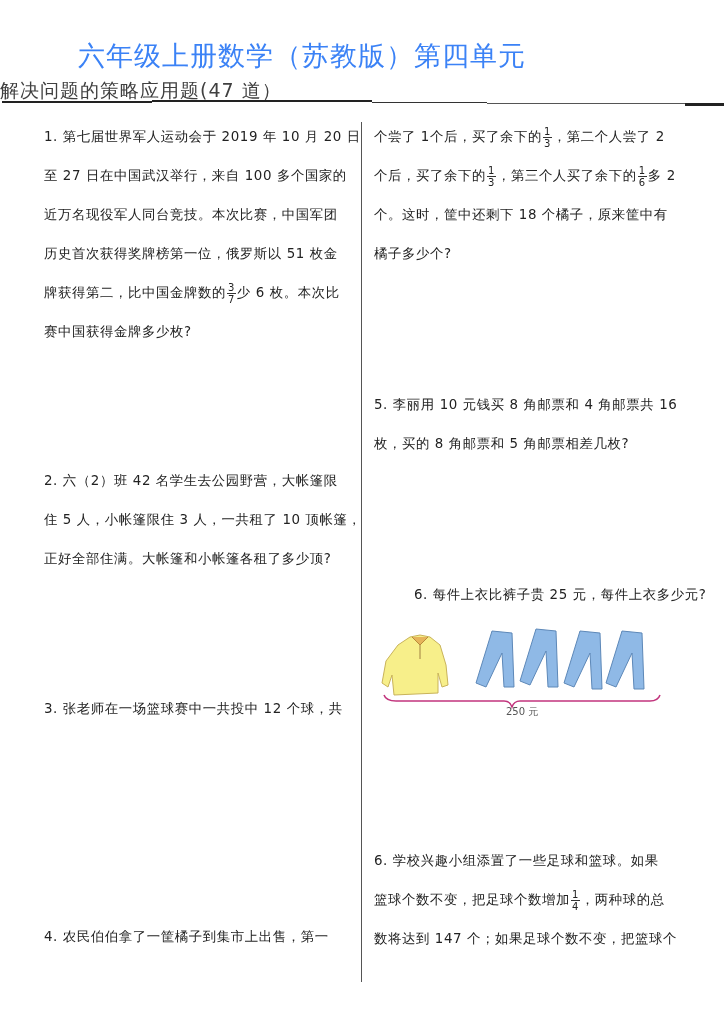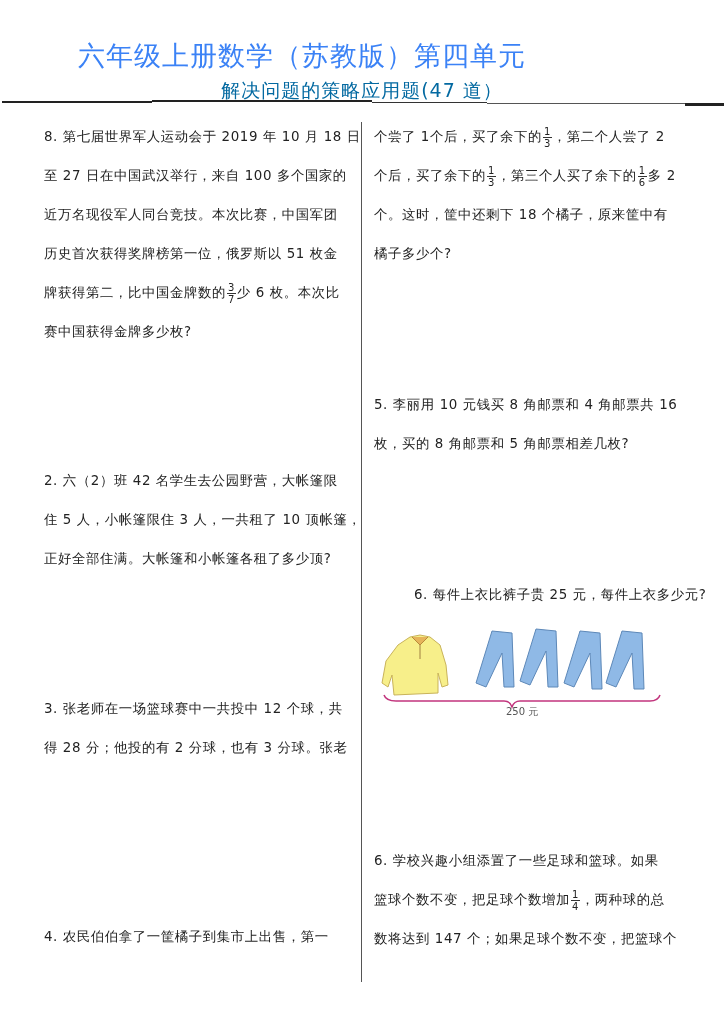--- a/index.html
+++ b/index.html
@@ -8,21 +8,21 @@
     font-family: "DejaVu Sans", "Liberation Sans", sans-serif;
     color: #222;
   }
   .title {
     position: absolute; top: 38px; left: 0; width: 604px;
     text-align: center; font-size: 27px; letter-spacing: 1px; color: #3b82f6;
     font-family: "DejaVu Sans", sans-serif;
   }
   .subtitle {
     position: absolute; top: 78px; left: 0; width: 724px;
-    text-align: center; font-size: 19px; color: #0369a1; letter-spacing: 1px;
+    font-size: 19px; color: #404040; letter-spacing: 1px;
   }
   .rule-left { position: absolute; top: 101px; left: 2px; width: 150px; height: 2px; background:#222; }
   .rule-mid  { position: absolute; top: 100px; left: 152px; width: 220px; height: 2px; background:#222; }
   .rule-mid2 { position: absolute; top: 102px; left: 372px; width: 115px; height: 1px; background:#333; }
   .rule-right{ position: absolute; top: 103px; left: 487px; width: 200px; height: 1px; background:#555; }
   .rule-end  { position: absolute; top: 103px; left: 685px; width: 39px; height: 3px; background:#222; }
 
   .divider {
     position: absolute; left: 361px; top: 122px; width: 1px; height: 860px; background: #555;
   }
@@ -56,42 +56,41 @@
 
 <div class="rule-left"></div>
 <div class="rule-mid"></div>
 <div class="rule-mid2"></div>
 <div class="rule-right"></div>
 <div class="rule-end"></div>
 
 <div class="divider"></div>
 
 <div class="q col-left" style="top:117px;">
-  <div class="line">8. 第七届世界军人运动会于 2019 年 10 月 18 日</div>
+  <div class="line">1. 第七届世界军人运动会于 2019 年 10 月 20 日</div>
   <div class="line">至 27 日在中国武汉举行，来自 100 多个国家的</div>
   <div class="line">近万名现役军人同台竞技。本次比赛，中国军团</div>
   <div class="line">历史首次获得奖牌榜第一位，俄罗斯以 51 枚金</div>
   <div class="line">
     <span>牌获得第二，比中国金牌数的</span><span class="frac">
         <span class="num">3</span>
         <span class="den">7</span>
       </span><span>少 6 枚。本次比</span>
   </div>
   <div class="line">赛中国获得金牌多少枚?</div>
 </div>
 
 <div class="q col-left" style="top:461px;">
   <div class="line">2. 六（2）班 42 名学生去公园野营，大帐篷限</div>
   <div class="line">住 5 人，小帐篷限住 3 人，一共租了 10 顶帐篷，</div>
   <div class="line">正好全部住满。大帐篷和小帐篷各租了多少顶?</div>
 </div>
 
 <div class="q col-left" style="top:689px;">
   <div class="line">3. 张老师在一场篮球赛中一共投中 12 个球，共</div>
-  <div class="line">得 28 分；他投的有 2 分球，也有 3 分球。张老</div>
 </div>
 
 <div class="q col-left" style="top:917px;">
   <div class="line">4. 农民伯伯拿了一筐橘子到集市上出售，第一</div>
 </div>
 
 <div class="q col-right" style="top:117px;">
   <div class="line">
     <span>个尝了 1个后，买了余下的</span><span class="frac">
         <span class="num">1</span>

